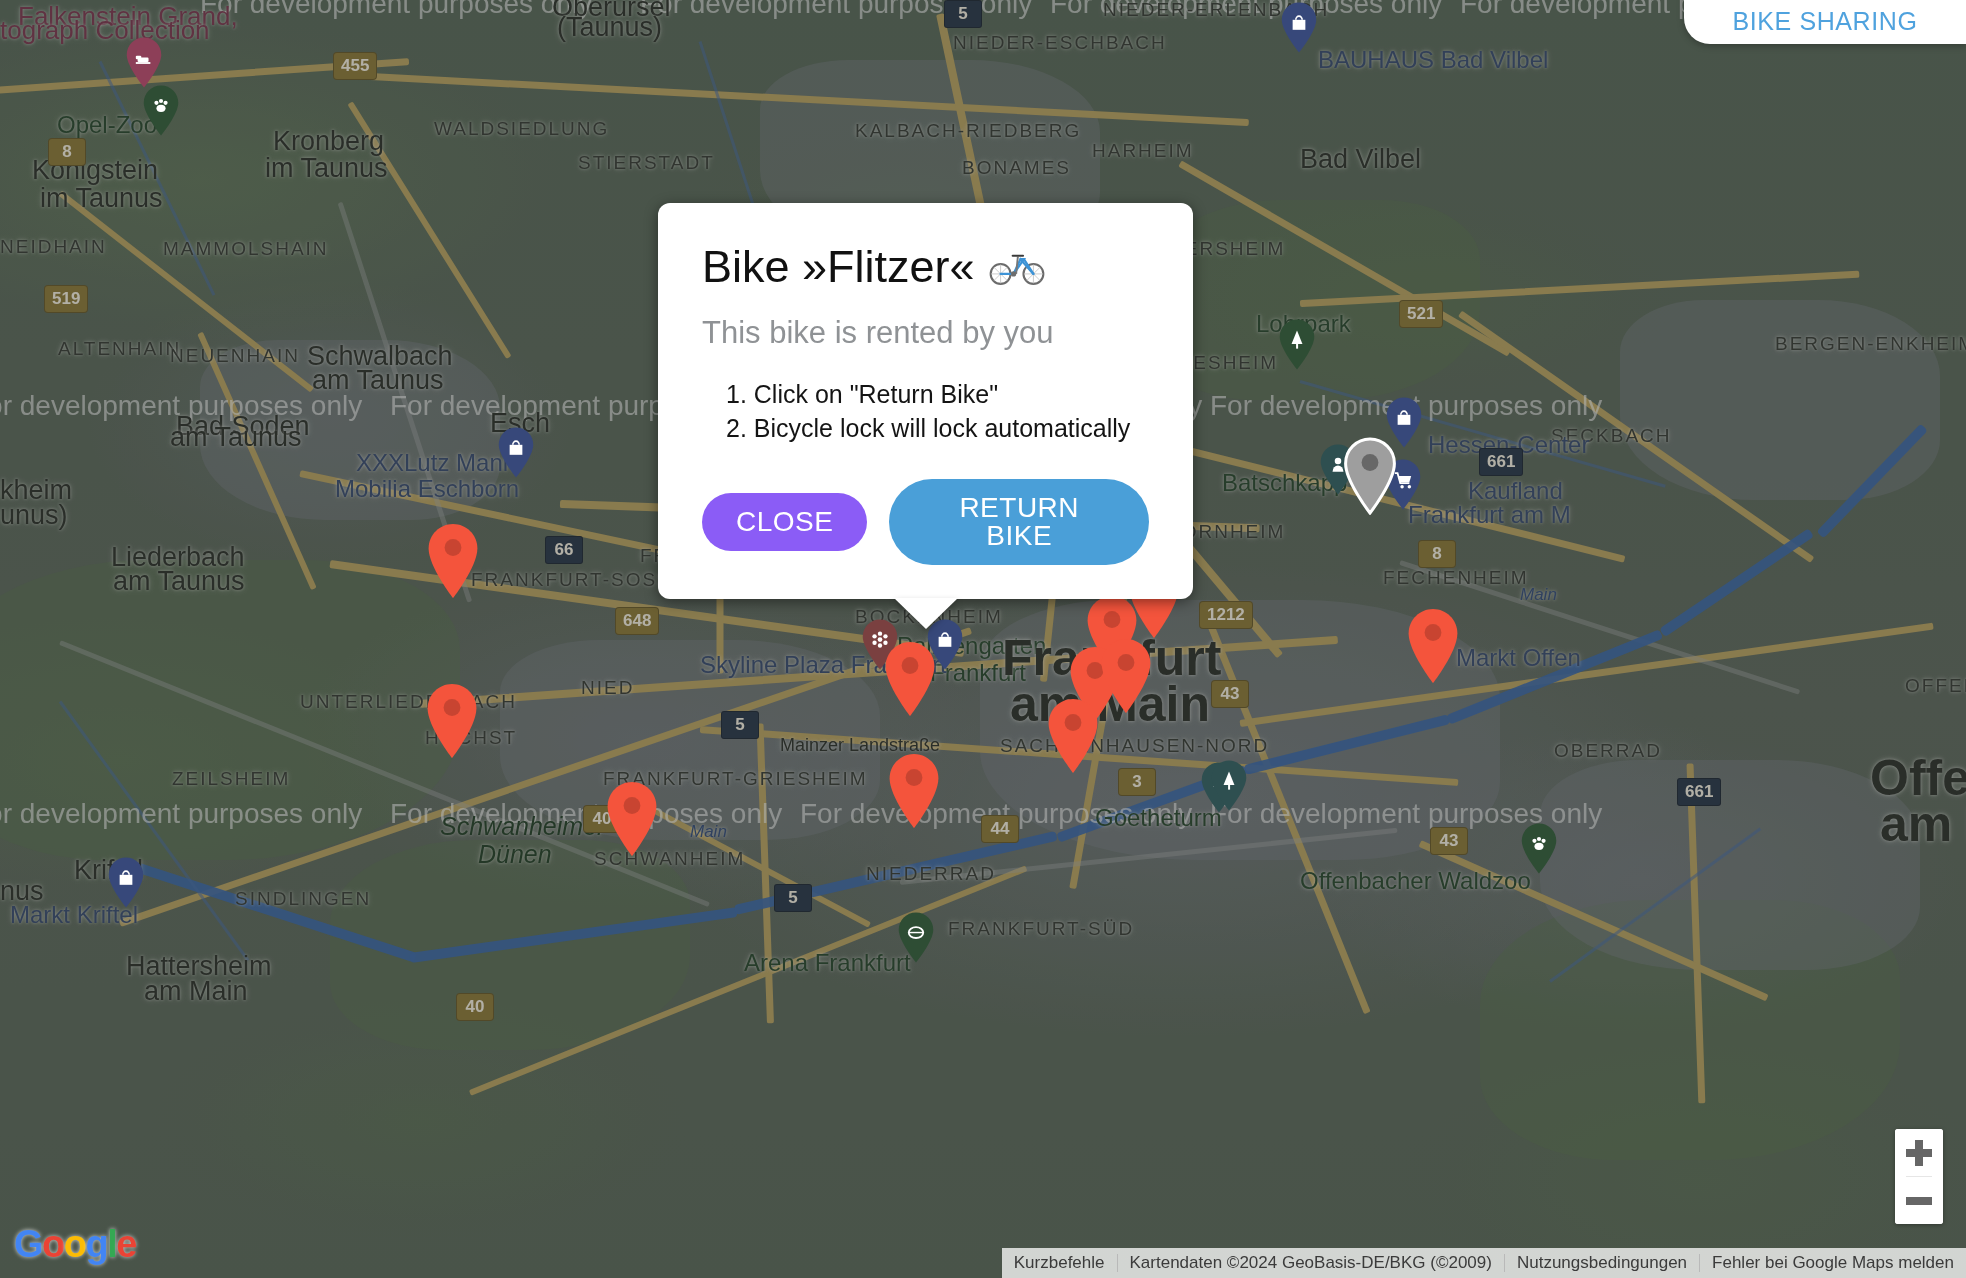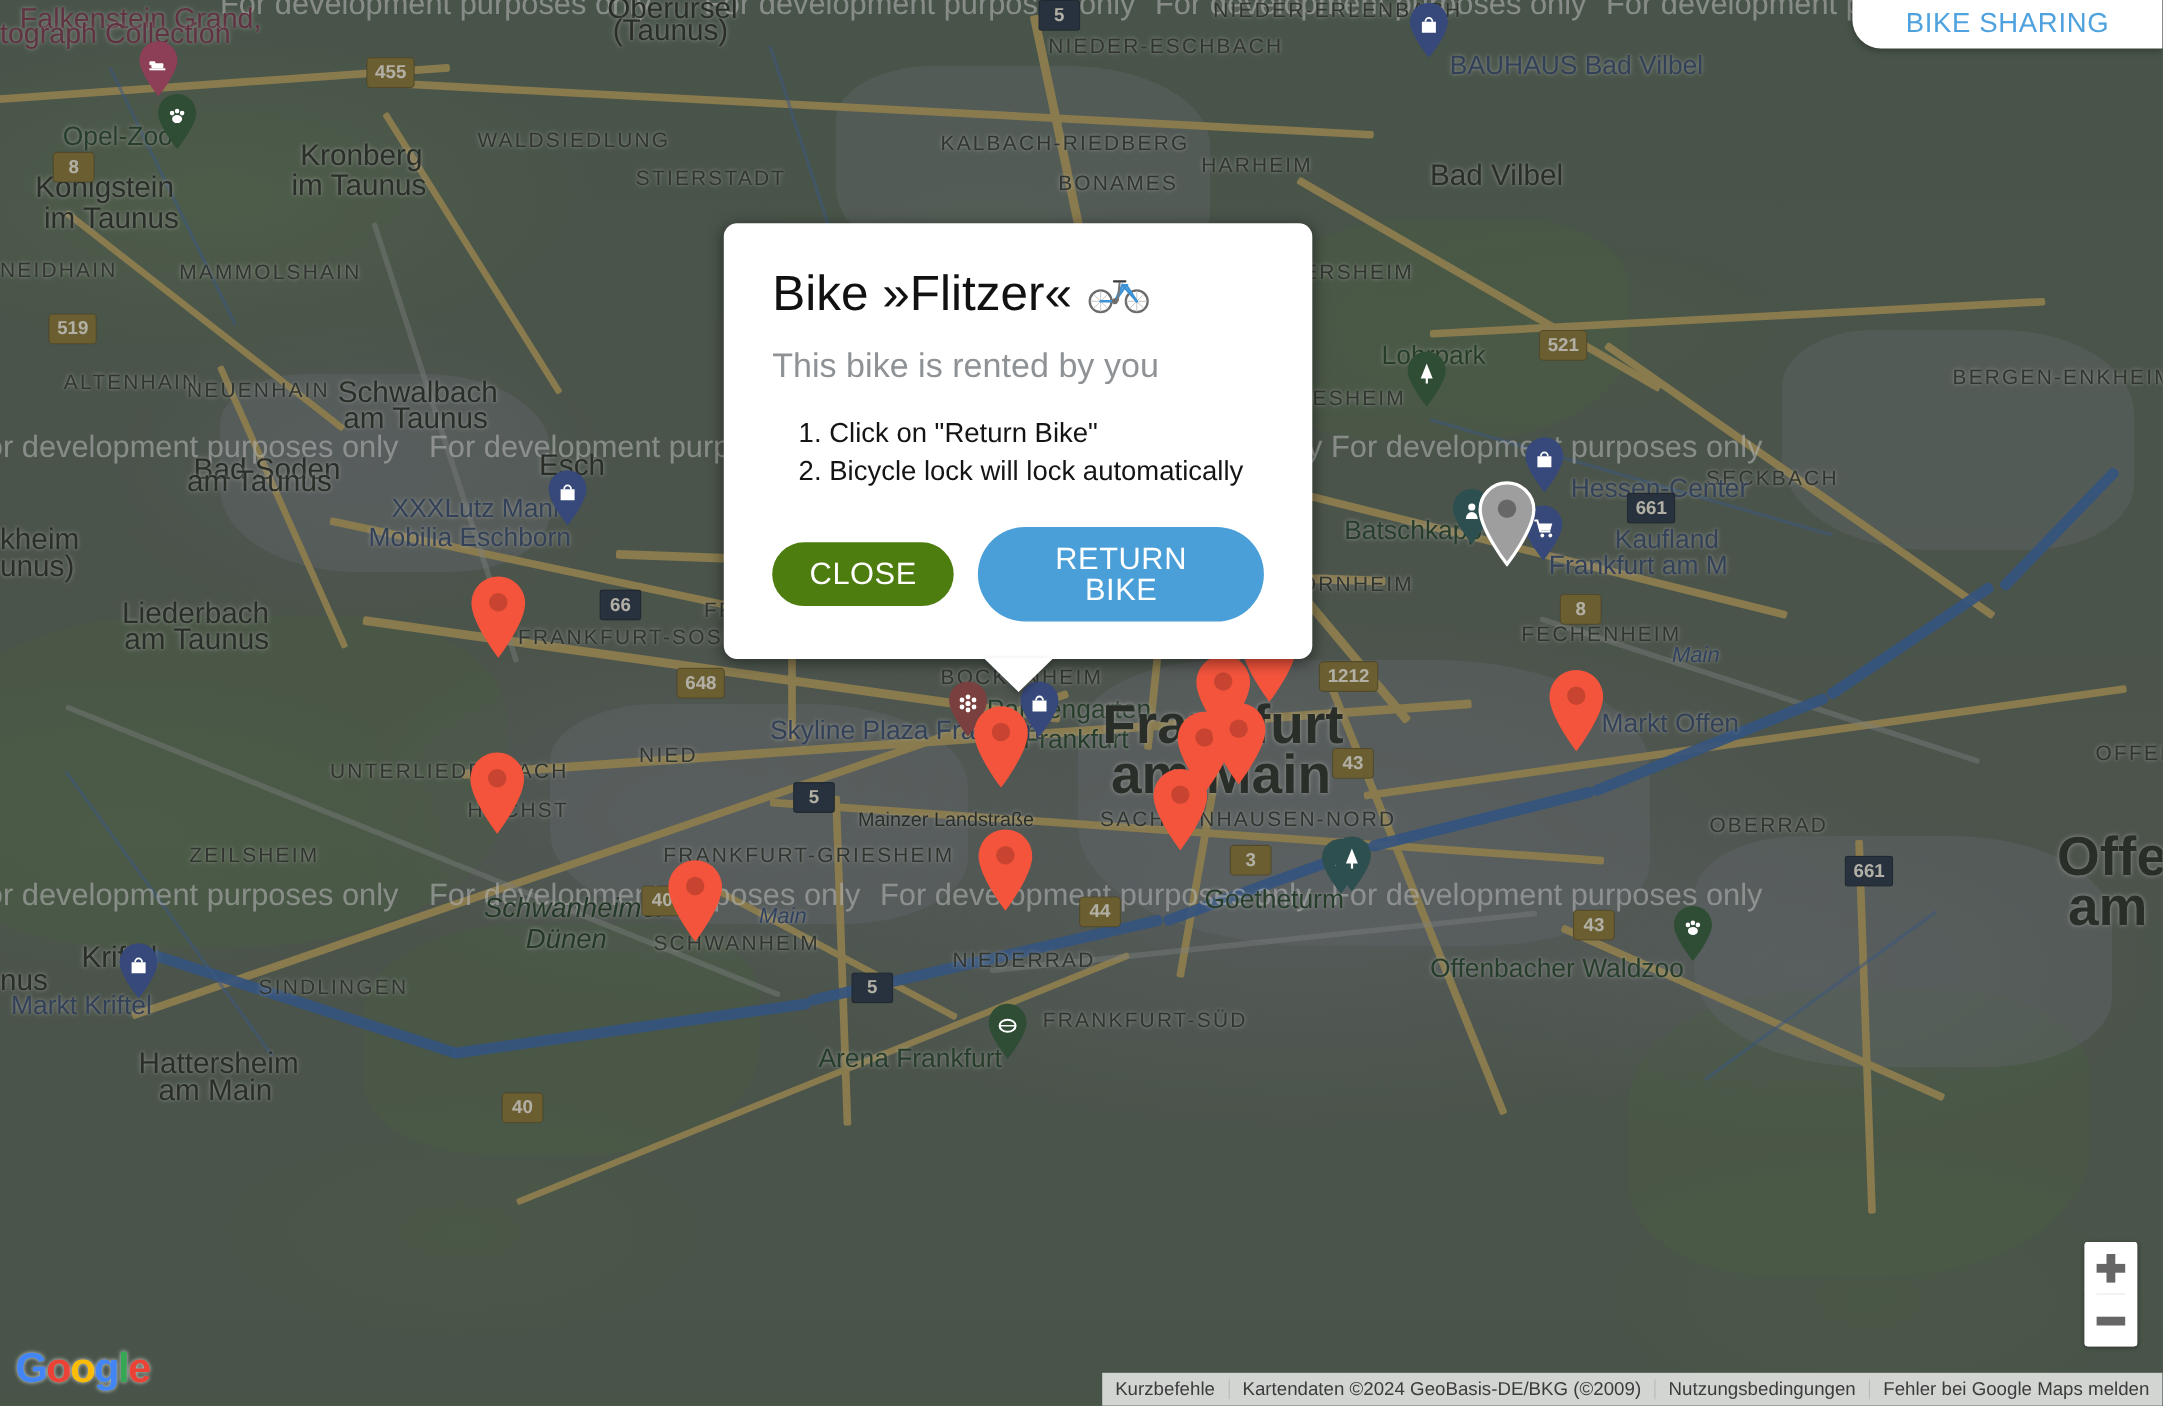--- a/index.html
+++ b/index.html
@@ -83,21 +83,21 @@
     font-family: "Liberation Sans", sans-serif;
     text-shadow: 0 0 3px rgba(232,232,228,.55), 0 0 6px rgba(232,232,228,.4);
     pointer-events: none;
     line-height: 1.12;
   }
   .lbl.city      { font-size: 27px; }
   .lbl.bigcity   { font-size: 50px; font-weight: bold; }
   .lbl.hood      { font-size: 19px; letter-spacing: 2.0px; color: #3a3e39; }
   .lbl.poi-green { font-size: 24px; color: #2c4a32; }
   .lbl.poi-blue  { font-size: 24px; color: #3c4e72; }
-  .lbl.water     { font-size: 20px; color: #38507c; font-style: italic; text-align: center; }
+  .lbl.water     { font-size: 17px; color: #38507c; font-style: italic; text-align: center; }
   .lbl.nature    { font-size: 25px; color: #27432c; font-style: italic; }
   .lbl.pink      { font-size: 26px; color: #7d3a52; }
   .lbl.small     { font-size: 18px; }
 
   
   .shield {
     position: absolute;
     min-width: 22px;
     height: 26px;
     padding: 0 7px;
@@ -229,21 +229,21 @@
     border: none;
     border-radius: 999px;
     color: #ffffff;
     font-size: 28px;
     letter-spacing: .5px;
     padding: 15px 34px;
     cursor: pointer;
     font-family: "Liberation Sans", sans-serif;
     line-height: 1;
   }
-  .btn-secondary { background: #4d7c0f; }
+  .btn-secondary { background: #8b5cf6; }
   .btn-primary   { background: #4a9fd8; padding: 15px 42px; }
 
   
   #zoom-control {
     position: absolute;
     right: 23px;
     bottom: 54px;
     width: 48px;
     background: #ffffff;
     border-radius: 3px;

